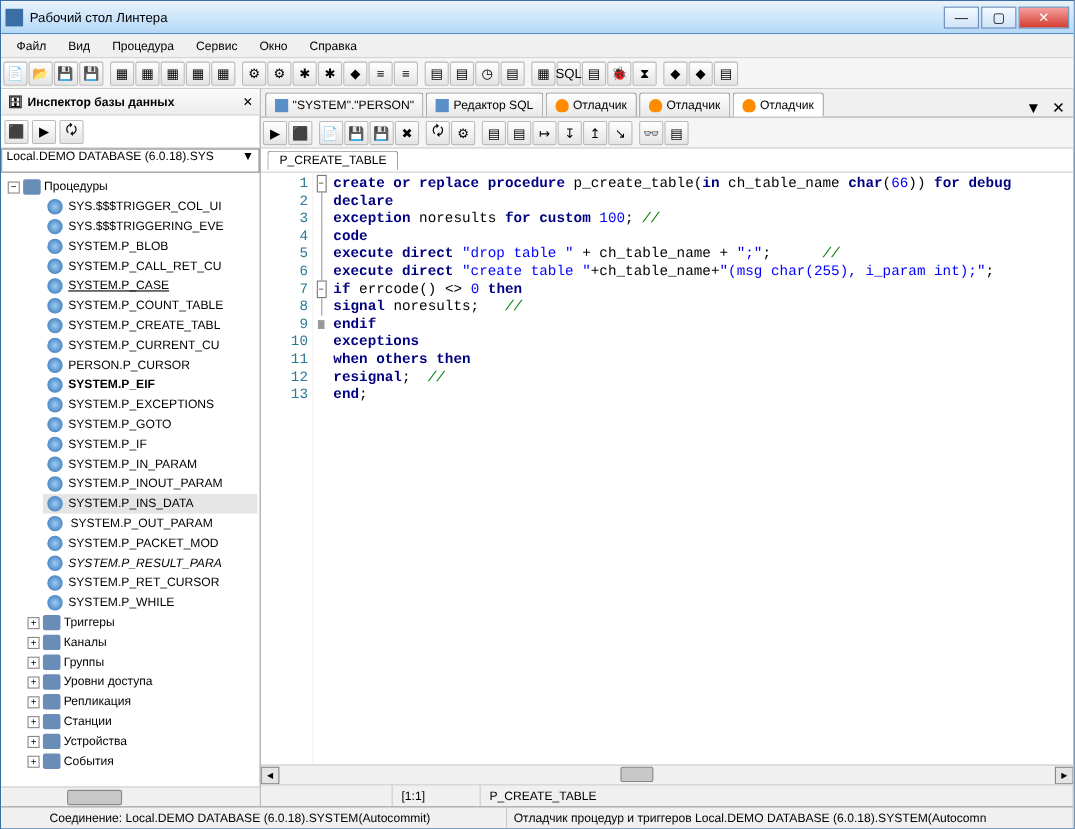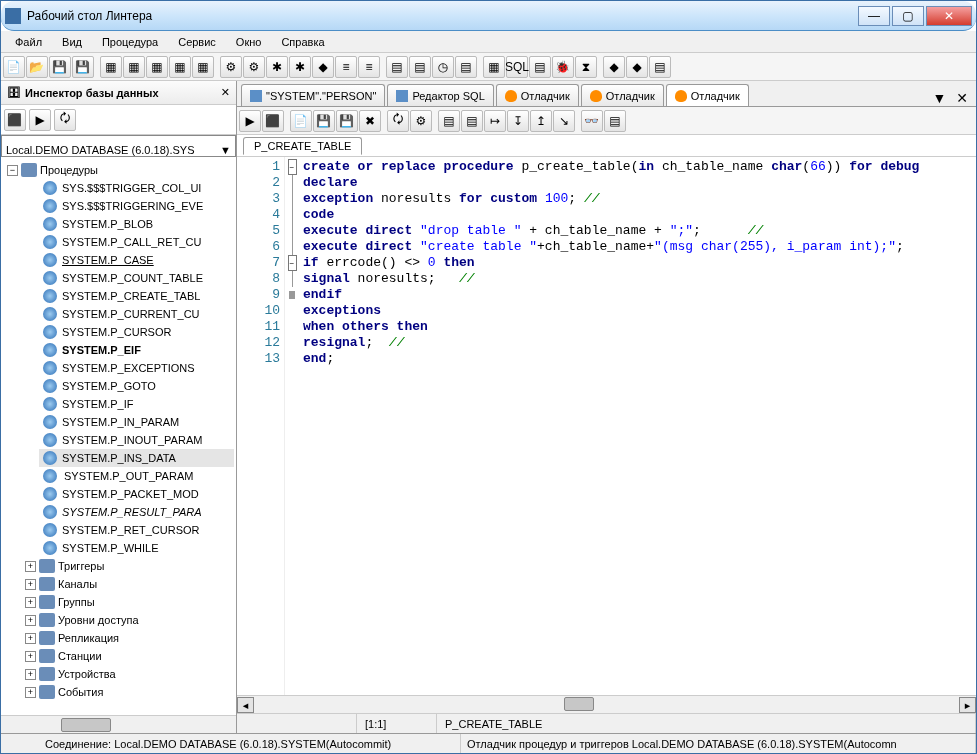--- a/index.html
+++ b/index.html
@@ -1,33 +1,33 @@
 <!DOCTYPE html>
 <html><head>
 <meta charset="utf-8">
 <style>
 * { box-sizing: border-box; margin: 0; padding: 0; }
 body { font-family: "Tahoma", sans-serif; font-size: 11px; background: #fff; width: 977px; height: 754px; overflow: hidden; border: 1px solid #3a6ea5; display: flex; flex-direction: column; }
-.titlebar { background: linear-gradient(#e9f2fc,#cde6fb,#b6d8f6); height: 30px; display: flex; align-items: center; padding: 0 4px; border-bottom:1px solid #4b8dc6;border-radius:13px;}
+.titlebar { background: linear-gradient(#e9f2fc,#cde6fb,#b6d8f6); height: 30px; display: flex; align-items: center; padding: 0 4px; border-bottom:1px solid #4b8dc6;}
 .titlebar .app-icon{width:16px;height:16px;background:#3a6ea5;margin-right:6px;}
 .titlebar .title{flex:1;color:#000;font-size:12px;}
 .winbtns{display:flex;gap:2px;}
 .winbtn{width:32px;height:20px;border:1px solid #6a8db8;background:linear-gradient(#f4f9ff,#d0e3f7);display:flex;align-items:center;justify-content:center;font-size:12px;}
 .winbtn.close{background:linear-gradient(#f5a0a0,#d43c2e);color:#fff;width:46px;}
 .menubar{background:#f0f0f0;height:22px;display:flex;align-items:center;padding:0 4px;border-bottom:1px solid #ccc;}
 .menubar span{padding:3px 10px;cursor:default;}
 .toolbar{background:#f5f5f5;height:28px;display:flex;align-items:center;padding:2px;border-bottom:1px solid #ccc;gap:1px;}
 .tbtn{width:22px;height:22px;border:1px solid #bbb;background:linear-gradient(#fff,#e4e4e4);border-radius:2px;display:flex;align-items:center;justify-content:center;font-size:12px;}
 .tbsep{width:4px;}
 .main{flex:1;display:flex;overflow:hidden;}
 .left{width:236px;border-right:1px solid #999;display:flex;flex-direction:column;background:#fff;}
 .inspector-hdr{height:24px;border-bottom:1px solid #ccc;display:flex;align-items:center;padding:0 6px;background:linear-gradient(#fcfcfc,#ececec);font-weight:bold;}
 .inspector-hdr .x{margin-left:auto;font-weight:normal;cursor:default;}
 .left-tb{height:30px;display:flex;align-items:center;gap:3px;padding:3px;border-bottom:1px solid #ccc;}
-.dbselect{height:22px;border:1px solid #888;display:flex;align-items:flex-end;padding:0 4px;font-size:11px;}
+.dbselect{height:22px;border:1px solid #888;display:flex;align-items:flex-start;padding:0 4px;font-size:11px;}
 .dbselect .arrow{margin-left:auto;}
 .tree{flex:1;overflow:auto;padding:4px 2px;}
 .tree-node{display:flex;align-items:center;height:18px;padding-left:4px;gap:3px;white-space:nowrap;}
 .tree-node .exp{width:11px;height:11px;border:1px solid #888;background:#fff;display:flex;align-items:center;justify-content:center;font-size:9px;line-height:9px;}
 .tree-node .ico{width:16px;height:14px;background:#6a8db8;border-radius:2px;}
 .tree-node.sel{background:#e5e5e5;}
 .indent1{margin-left:18px;}
 .indent2{margin-left:36px;}
 .proc-ico{width:14px;height:14px;border-radius:50%;background:radial-gradient(#9ccbf0,#2b6db5);}
 .hscroll{height:18px;border-top:1px solid #ccc;background:#f0f0f0;display:flex;align-items:center;}
@@ -182,21 +182,21 @@
         <div class="tree-node indent2">
           <span class="proc-ico"></span>
           <span style="margin-left:2px;">SYSTEM.P_CREATE_TABL</span>
         </div>
         <div class="tree-node indent2">
           <span class="proc-ico"></span>
           <span style="margin-left:2px;">SYSTEM.P_CURRENT_CU</span>
         </div>
         <div class="tree-node indent2">
           <span class="proc-ico"></span>
-          <span style="margin-left:2px;">SYSTEM.P_CURSOR</span>
+          <span style="margin-left:2px;">PERSON.P_CURSOR</span>
         </div>
         <div class="tree-node indent2">
           <span class="proc-ico"></span>
           <span style="margin-left:2px;font-weight:bold;">SYSTEM.P_EIF</span>
         </div>
         <div class="tree-node indent2">
           <span class="proc-ico"></span>
           <span style="margin-left:2px;">SYSTEM.P_EXCEPTIONS</span>
         </div>
         <div class="tree-node indent2">

